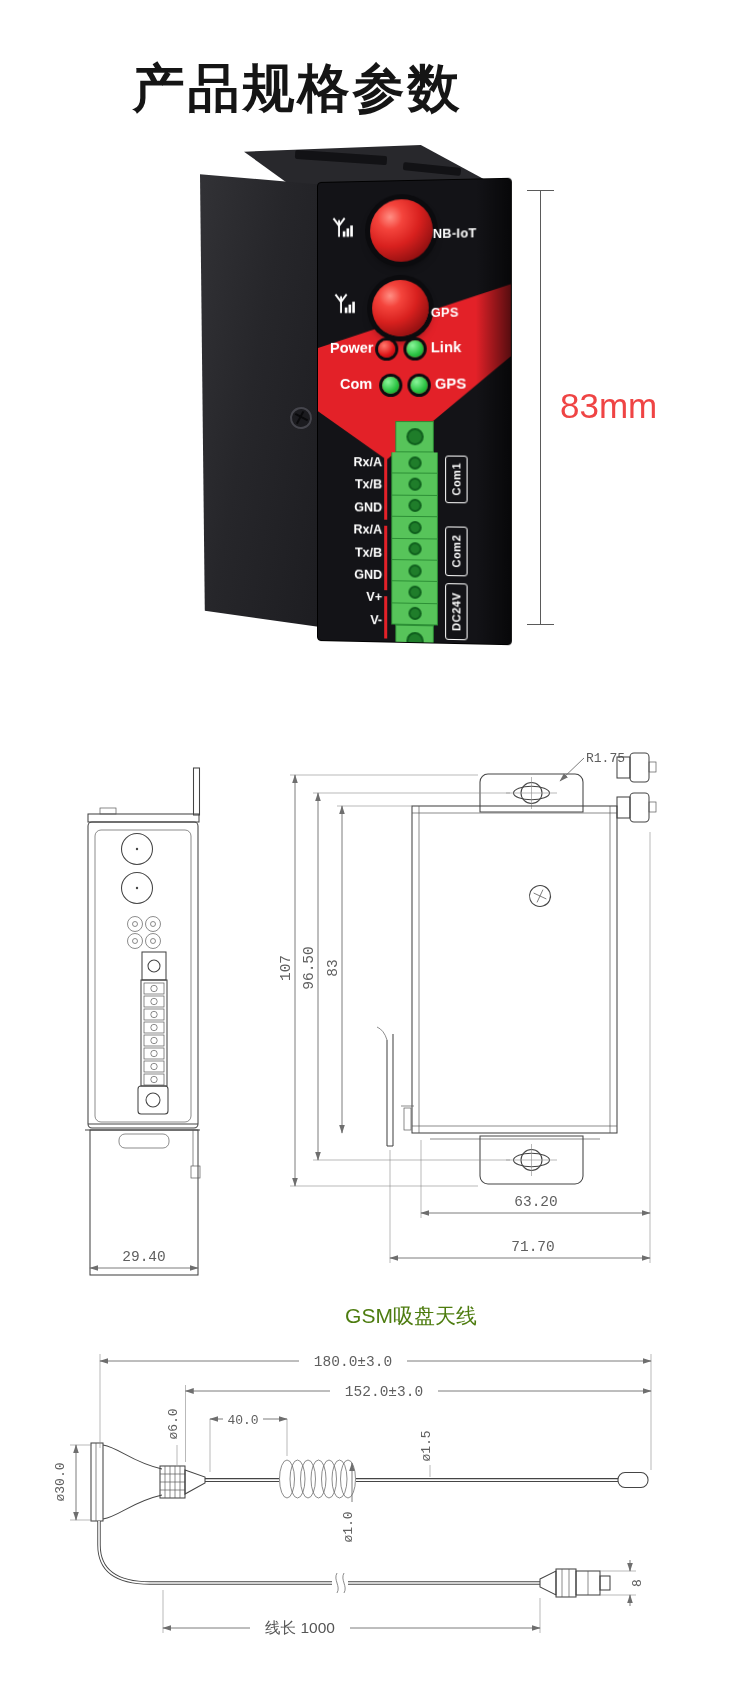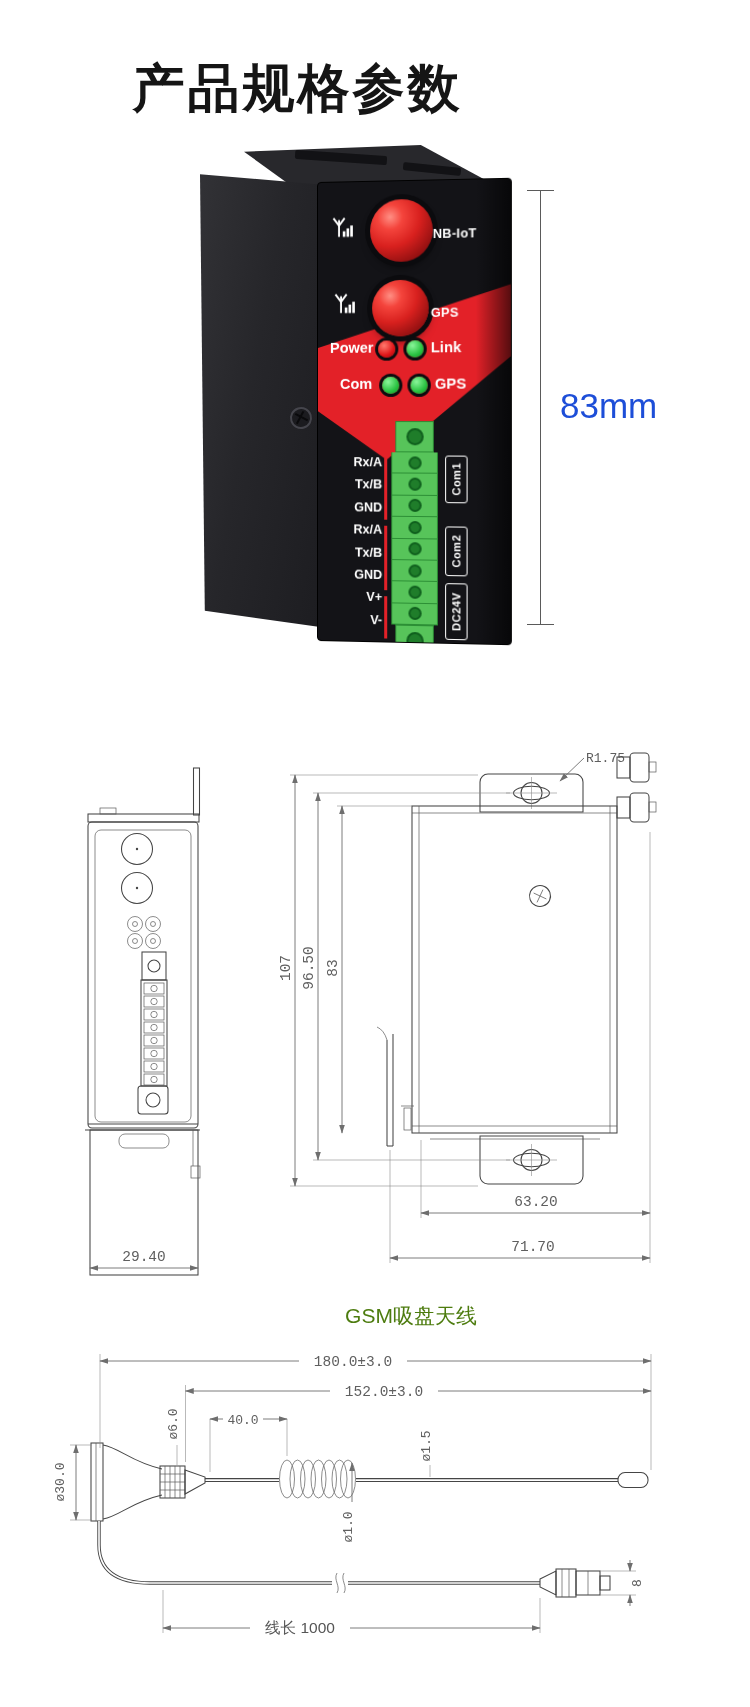--- a/index.html
+++ b/index.html
@@ -68,21 +68,21 @@
   .group-box{position:absolute;left:126px;width:20px;border:1.3px solid #fff;border-radius:3px;
     display:flex;align-items:center;justify-content:center;}
   .group-box span{writing-mode:vertical-rl;transform:rotate(180deg);color:#fff;
     font-size:11px;font-weight:600;letter-spacing:.5px;}
   .gb1{top:272px;height:45px;} .gb2{top:342px;height:47px;} .gb3{top:398px;height:54px;}
 
   
   .dim83-line{position:absolute;left:540px;top:190px;width:1px;height:435px;background:#5a5a5a;}
   .dim83-cap{position:absolute;left:527px;width:27px;height:1px;background:#5a5a5a;}
   .cap-t{top:190px;} .cap-b{top:624px;}
-  .dim83-label{position:absolute;left:560px;top:386px;font-size:35px;color:#1d4ed8;}
+  .dim83-label{position:absolute;left:560px;top:386px;font-size:35px;color:#ef4444;}
 
   
   svg{position:absolute;}
   .part{stroke:#454545;stroke-width:1.05;fill:none;}
   .part-thin{stroke:#5a5a5a;stroke-width:.7;fill:none;}
   .dim{stroke:#6e6e6e;stroke-width:.9;fill:none;}
   .ext{stroke:#8a8a8a;stroke-width:.6;fill:none;}
   .dtxt{fill:#5f5f5f;font-family:"Liberation Mono","DejaVu Sans Mono",monospace;font-size:14.5px;}
   .dtxt-s{fill:#5f5f5f;font-family:"Liberation Mono","DejaVu Sans Mono",monospace;font-size:13px;}
   .dtxt-cjk{fill:#555;font-family:"Liberation Sans","DejaVu Sans",sans-serif;font-size:15.5px;}

